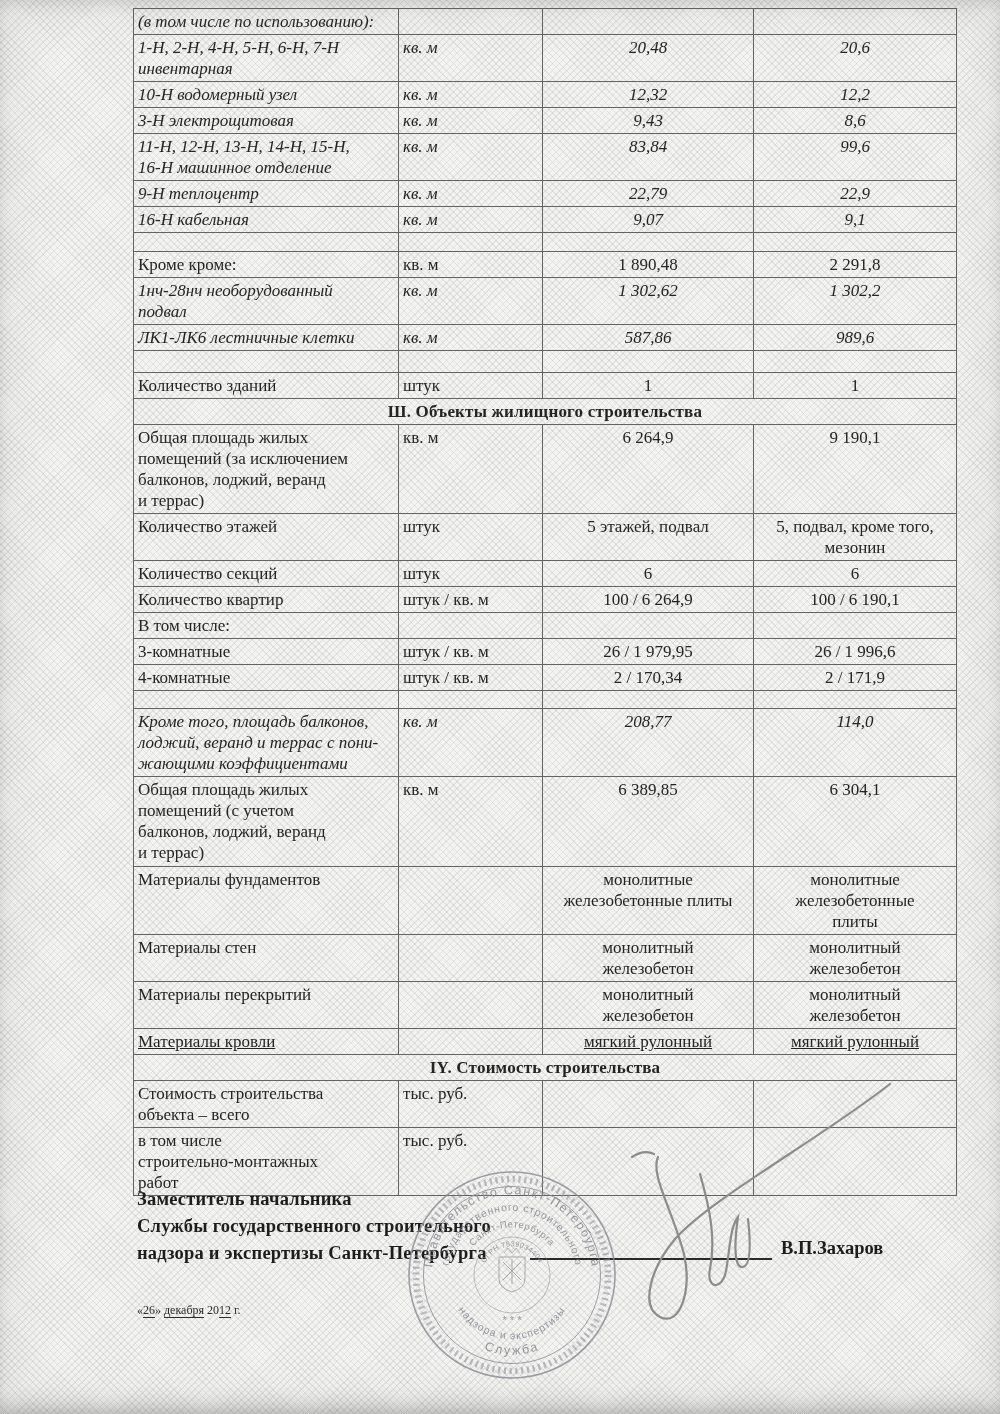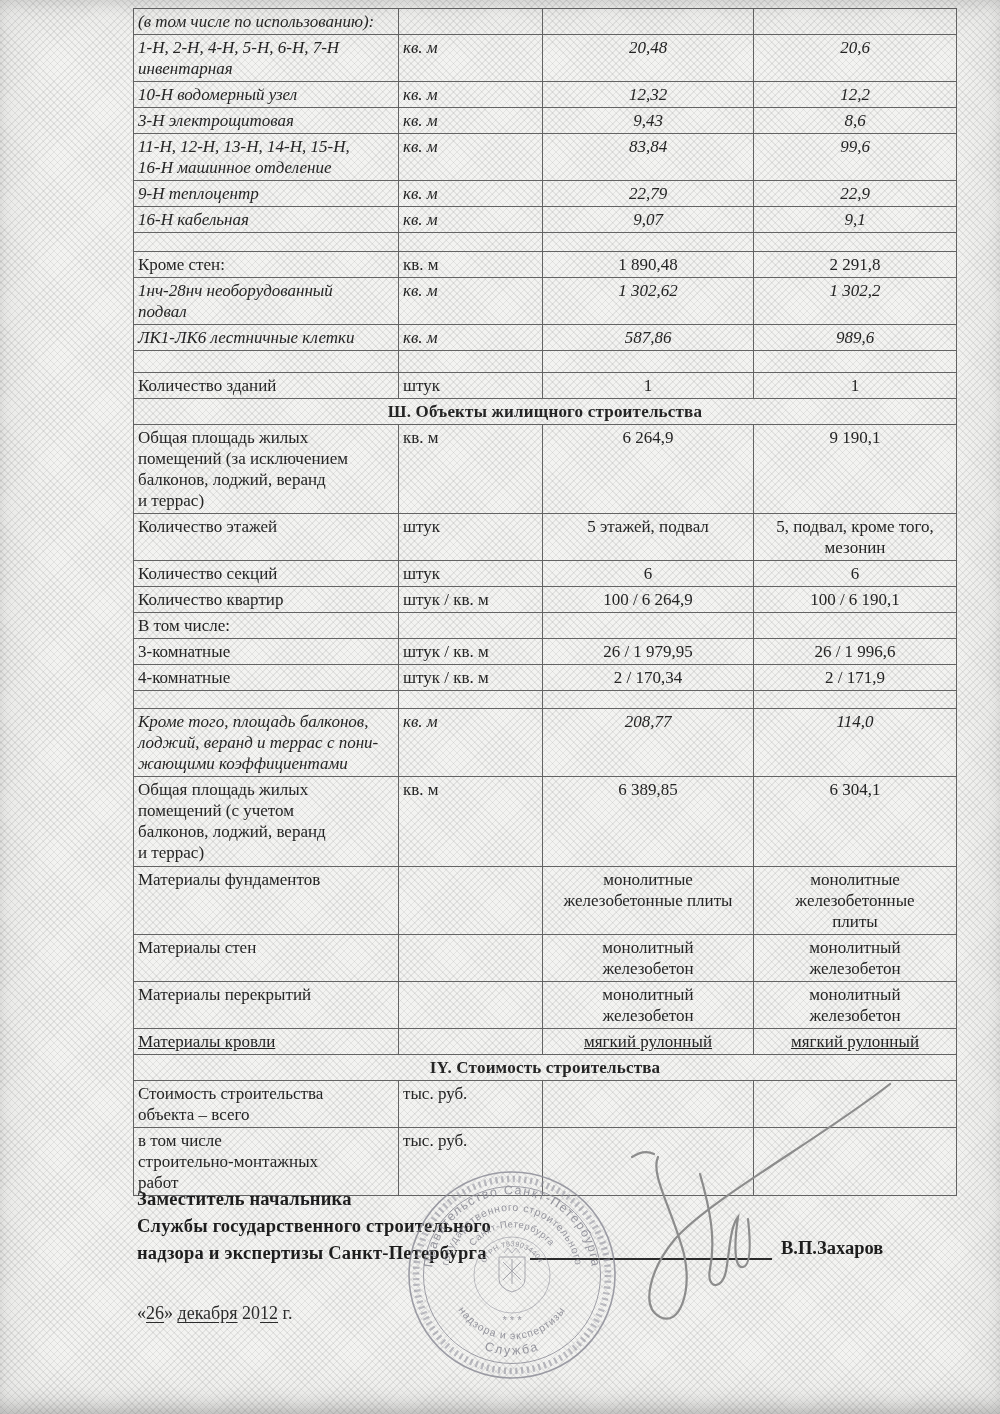--- a/index.html
+++ b/index.html
@@ -35,21 +35,21 @@
   td.v1,td.v2{text-align:center;}
   td.it{font-style:italic;}
   td.vm{vertical-align:middle;}
   td.section{font-weight:bold;text-align:center;padding:1px 2px;letter-spacing:.2px;}
   .sig-title{
     position:absolute;left:137px;top:1186px;width:640px;
     font-weight:bold;font-size:18.5px;line-height:27px;color:#1d1d1d;letter-spacing:.2px;
   }
   .sig-rule{position:absolute;left:530px;top:1258px;width:242px;border-top:2px solid #2b2b2b;}
   .sig-name{position:absolute;left:781px;top:1238px;font-weight:bold;font-size:18.5px;color:#1d1d1d;}
-  .date-line{position:absolute;left:137px;top:1303px;font-size:18px;color:#2b2b2b;text-align:center;}
+  .date-line{position:absolute;left:137px;top:1303px;font-size:12px;color:#2b2b2b;text-align:center;}
   .date-line u{text-underline-offset:3px;}
   .stamp{position:absolute;left:404px;top:1166px;width:216px;height:218px;opacity:.82;}
   .stamp text{font-family:"Liberation Sans","DejaVu Sans",sans-serif;fill:#84848f;}
   .stamp .ring{stroke:#8b8b96;fill:none;}
   .autograph{position:absolute;left:580px;top:1078px;width:320px;height:262px;}
   .autograph path{stroke:#8c8c8c;fill:none;stroke-width:2.2;stroke-linecap:round;}
 </style>
 </head>
 <body>
 
@@ -107,21 +107,21 @@
           <td class="v1 it">9,07</td>
           <td class="v2 it">9,1</td>
         </tr>
         <tr style="height: 19px;">
           <td class="label"></td>
           <td class="unit"></td>
           <td class="v1"></td>
           <td class="v2"></td>
         </tr>
         <tr style="height: 23px;">
-          <td class="label">Кроме стен:</td>
+          <td class="label">Кроме кроме:</td>
           <td class="unit">кв. м</td>
           <td class="v1">1 890,48</td>
           <td class="v2">2 291,8</td>
         </tr>
         <tr style="height: 44px;">
           <td class="label it">1нч-28нч необорудованный
 подвал</td>
           <td class="unit it">кв. м</td>
           <td class="v1 it">1 302,62</td>
           <td class="v2 it">1 302,2</td>

